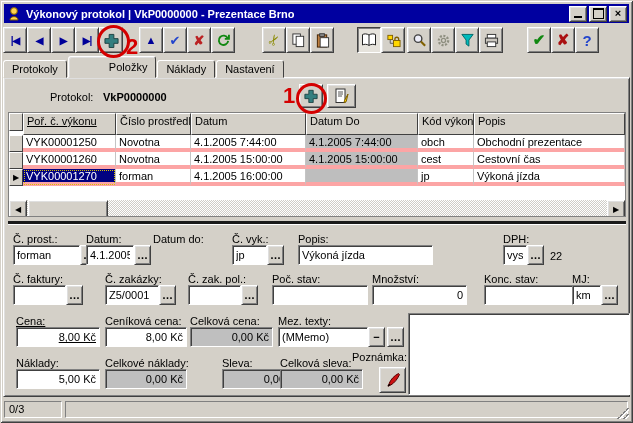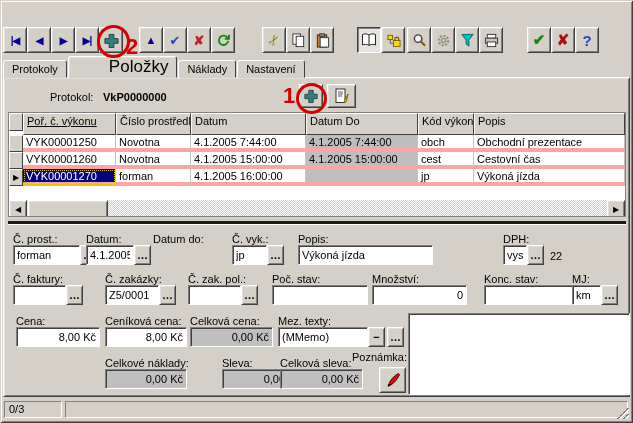--- a/index.html
+++ b/index.html
@@ -29,21 +29,21 @@
   .g-edit { color:#000099; font-size:11px; }
   .g-post { color:#2244CC; font-size:13px; }
   .g-cancel { color:#BB2222; font-size:13px; font-weight:bold; }
   .g-cut { color:#8a8a00; font-size:14px; transform:rotate(-60deg); }
   .g-ok { color:#118811; font-size:15px; font-weight:bold; }
   .g-xwin { color:#AA1111; font-size:15px; font-weight:bold; }
   .g-help { color:#2244CC; font-size:15px; font-weight:bold; }
   
   .tabbar { position:absolute; left:3px; top:56px; height:22px; display:flex; align-items:flex-end; z-index:3; }
   .tab { height:18px; padding:0 8px; display:flex; align-items:center; background:#D4D0C8; border:1px solid; border-color:#fff #404040 transparent #fff; border-radius:3px 3px 0 0; margin-right:1px; box-sizing:border-box; cursor:default; }
-  .tab.active { height:22px; font-size:17px; position:relative; z-index:4; box-shadow: inset 1px 1px 0 #dfdfdf; padding-left: 40px; }
+  .tab.active { height:22px; font-size:11px; position:relative; z-index:4; box-shadow: inset 1px 1px 0 #dfdfdf; padding-left: 40px; }
   .tabpage { position:absolute; left:3px; top:77px; width:627px; height:320px; box-sizing:border-box; }
   
   .proto-label { position:absolute; left:50px; top:91px; }
   .proto-value { position:absolute; left:103px; top:91px; font-weight:bold; }
   .sq-btn { position:absolute; display:flex; align-items:center; justify-content:center; cursor:default; }
   
   .grid { position:absolute; left:8px; top:112px; width:618px; height:105px; background:#fff; border:1px solid #808080; box-sizing:border-box; display:flex; flex-direction:column; overflow:hidden; }
   .grow { display:flex; height:17px; flex:none; }
   .ghead { height:22px; }
   .gsel { width:14px; flex:none; background:#D4D0C8; border:1px solid; border-color:#fff #404040 #404040 #fff; box-sizing:border-box; display:flex; align-items:center; justify-content:center; font-size:8px; }
@@ -75,20 +75,38 @@
   .grip { position:absolute; right:4px; bottom:4px; width:12px; height:12px; background:linear-gradient(135deg, transparent 0 50%, #808080 0 58%, #fff 0 66%, transparent 0 75%, #808080 0 83%, #fff 0 91%, transparent 0); }
   
   .ann-circle { position:absolute; border:3px solid #D40000; border-radius:50%; z-index:10; pointer-events:none; }
   .ann-num { position:absolute; color:#D40000; font-size:22px; font-weight:bold; z-index:10; font-family:"Liberation Sans",sans-serif; pointer-events:none; }
 </style>
 </head>
 <body>
 
 <div class="window">
 
+  <div class="titlebar">
+    <span class="appicon">
+      <svg viewBox="0 0 16 16" width="16" height="16">
+          <circle cx="8" cy="5" r="3.4" fill="#FFD34D" stroke="#7a5a00"></circle>
+          <path d="M4 14 C4 9.5 12 9.5 12 14 Z" fill="#FFD34D" stroke="#7a5a00"></path>
+        </svg>
+    </span>
+    <span class="title">Výkonový protokol | VkP0000000 - Prezentace Brno</span>
+    <span class="cap-btn raised">
+        <span class="min-glyph"></span>
+      </span>
+    <span class="cap-btn raised">
+        <span class="max-glyph"></span>
+      </span>
+    <span class="cap-btn raised">
+        <span>×</span>
+      </span>
+  </div>
 
   <div class="toolbar">
     <span class="tbtn raised">
         <span class="g-nav">|◀</span>
       </span>
     <span class="tbtn raised">
         <span class="g-nav">◀</span>
       </span>
     <span class="tbtn raised">
         <span class="g-nav">▶</span>
@@ -339,21 +357,21 @@
       </div>
   </div>
   <div class="fld" style="left:572px;top:273px;width:46px;">
     <div class="flabel">MJ:</div>
     <div class="fbox">
         <input class="fin" value="km" style="">
         <button class="ellipsis raised"><span>…</span></button>
       </div>
   </div>
 
-  <div class="fld" style="left:16px;top:315px;width:84px;">
+  <div class="fld" style="left:16px;top:315px;width:84px;text-decoration:underline;">
     <div class="flabel">Cena:</div>
     <div class="fbox">
         <input class="fin num" value="8,00 Kč" style="">
       </div>
   </div>
   <div class="fld" style="left:105px;top:315px;width:82px;">
     <div class="flabel">Ceníková cena:</div>
     <div class="fbox">
         <input class="fin num" value="8,00 Kč" style="">
       </div>
@@ -366,20 +384,26 @@
   </div>
   <div class="fld" style="left:278px;top:315px;width:126px;">
     <div class="flabel">Mez. texty:</div>
     <div class="fbox">
         <input class="fin" value="(MMemo)" style="">
         <button class="ellipsis raised"><span>−</span></button>
         <button class="ellipsis raised" style="margin-left:2px;"><span>…</span></button>
       </div>
   </div>
 
+  <div class="fld" style="left:16px;top:357px;width:84px;">
+    <div class="flabel">Náklady:</div>
+    <div class="fbox">
+        <input class="fin num" value="5,00 Kč" style="">
+      </div>
+  </div>
   <div class="fld" style="left:105px;top:357px;width:82px;">
     <div class="flabel">Celkové náklady:</div>
     <div class="fbox">
         <input class="fin num ro" value="0,00 Kč" style="">
       </div>
   </div>
   <div class="fld" style="left:190px;top:357px;width:83px;padding-left:32px;">
     <div class="flabel">Sleva:</div>
     <div class="fbox">
         <input class="fin num ro" value="0,00 Kč" style="">

